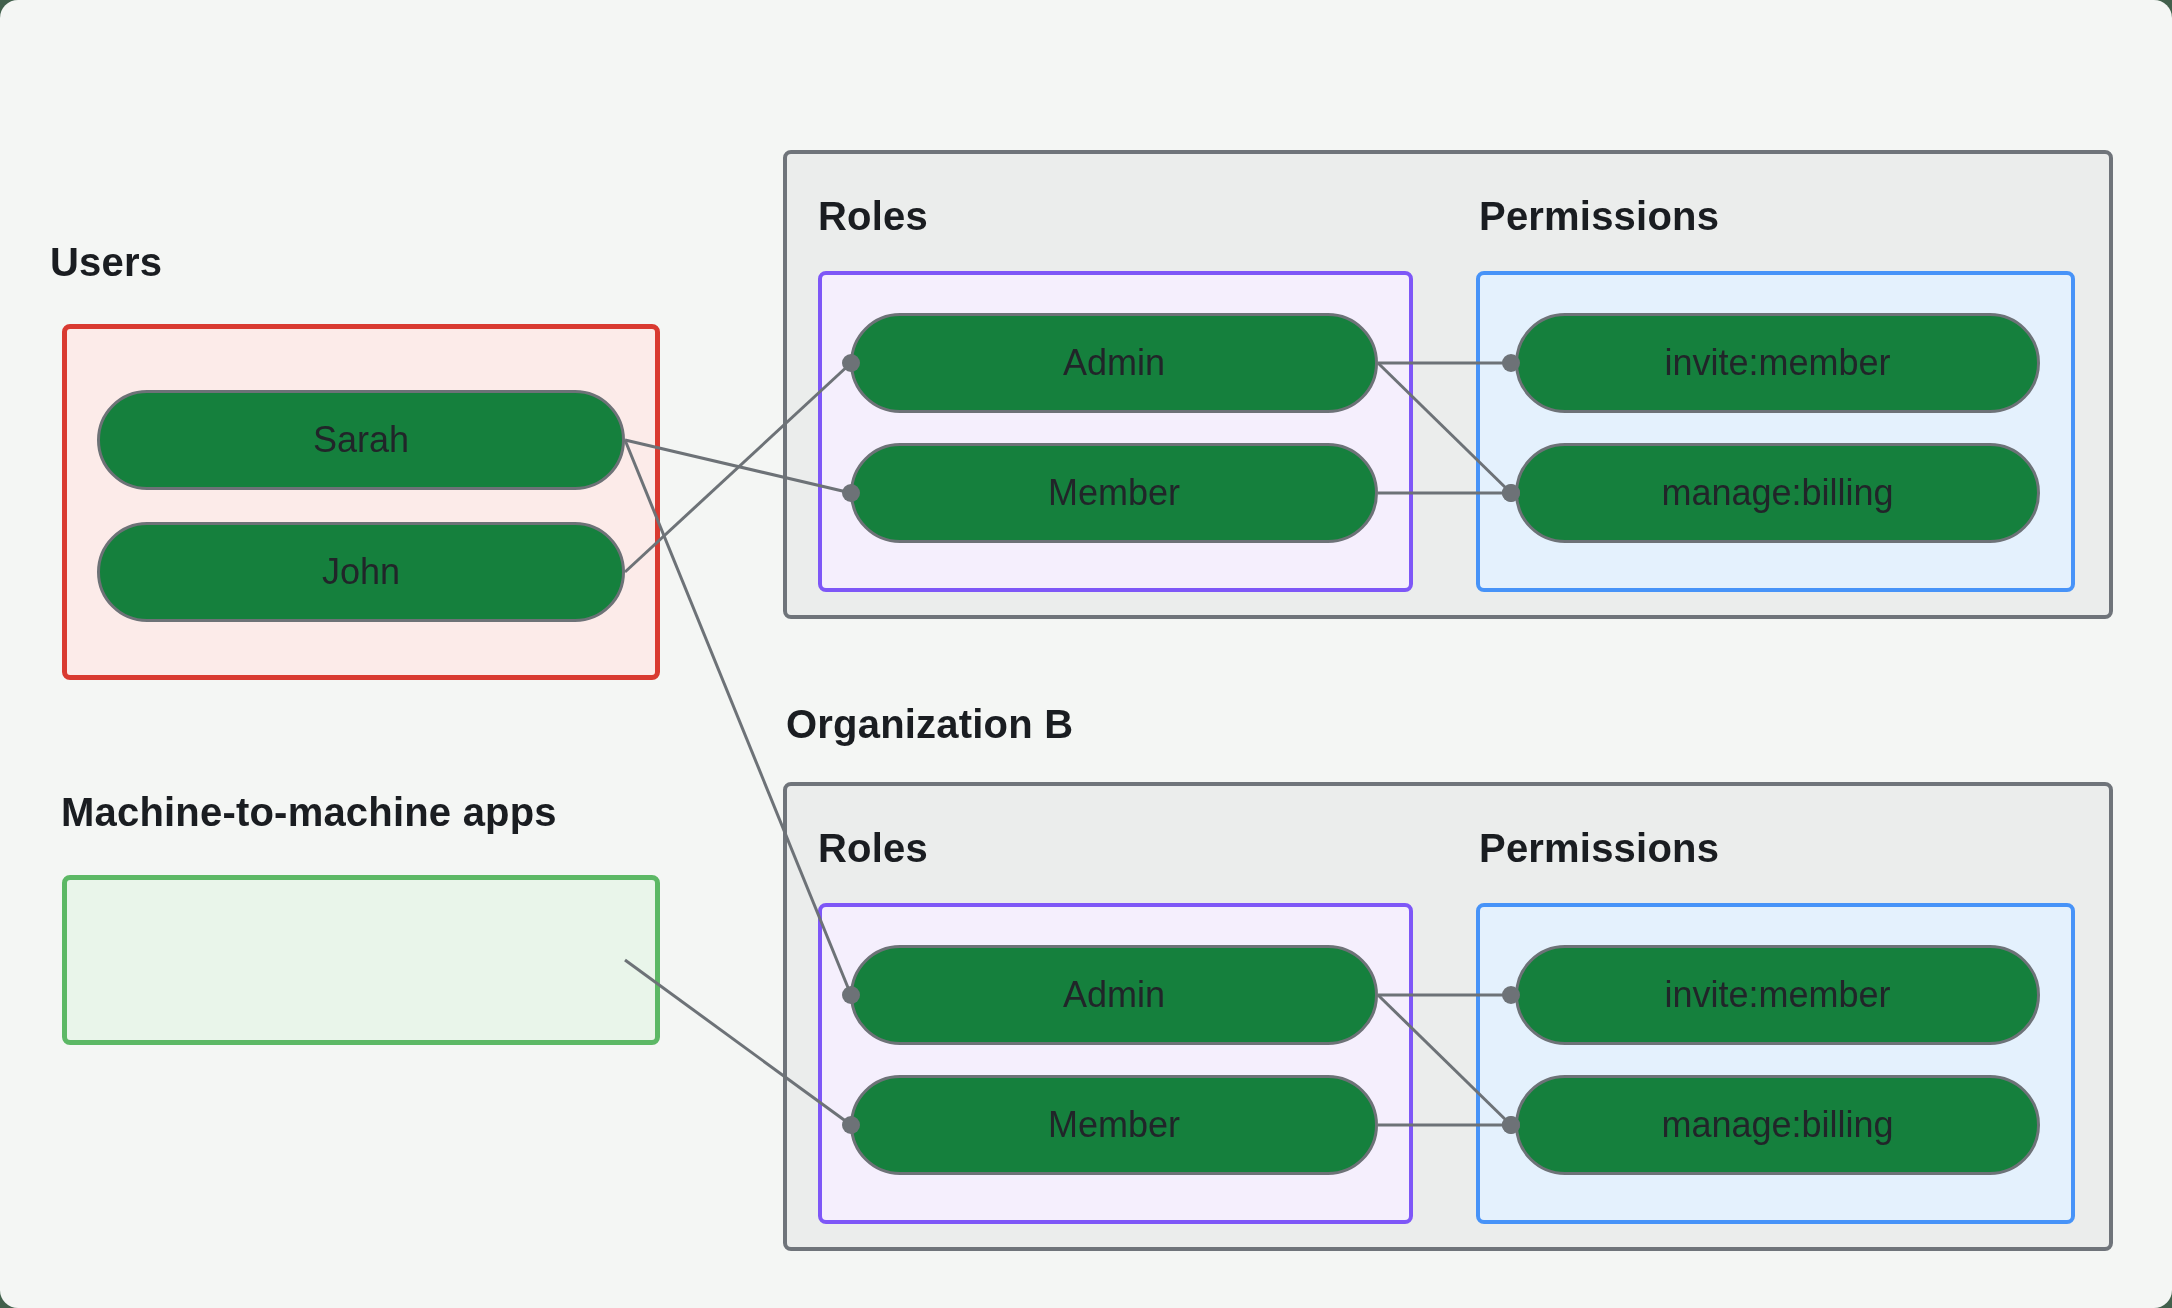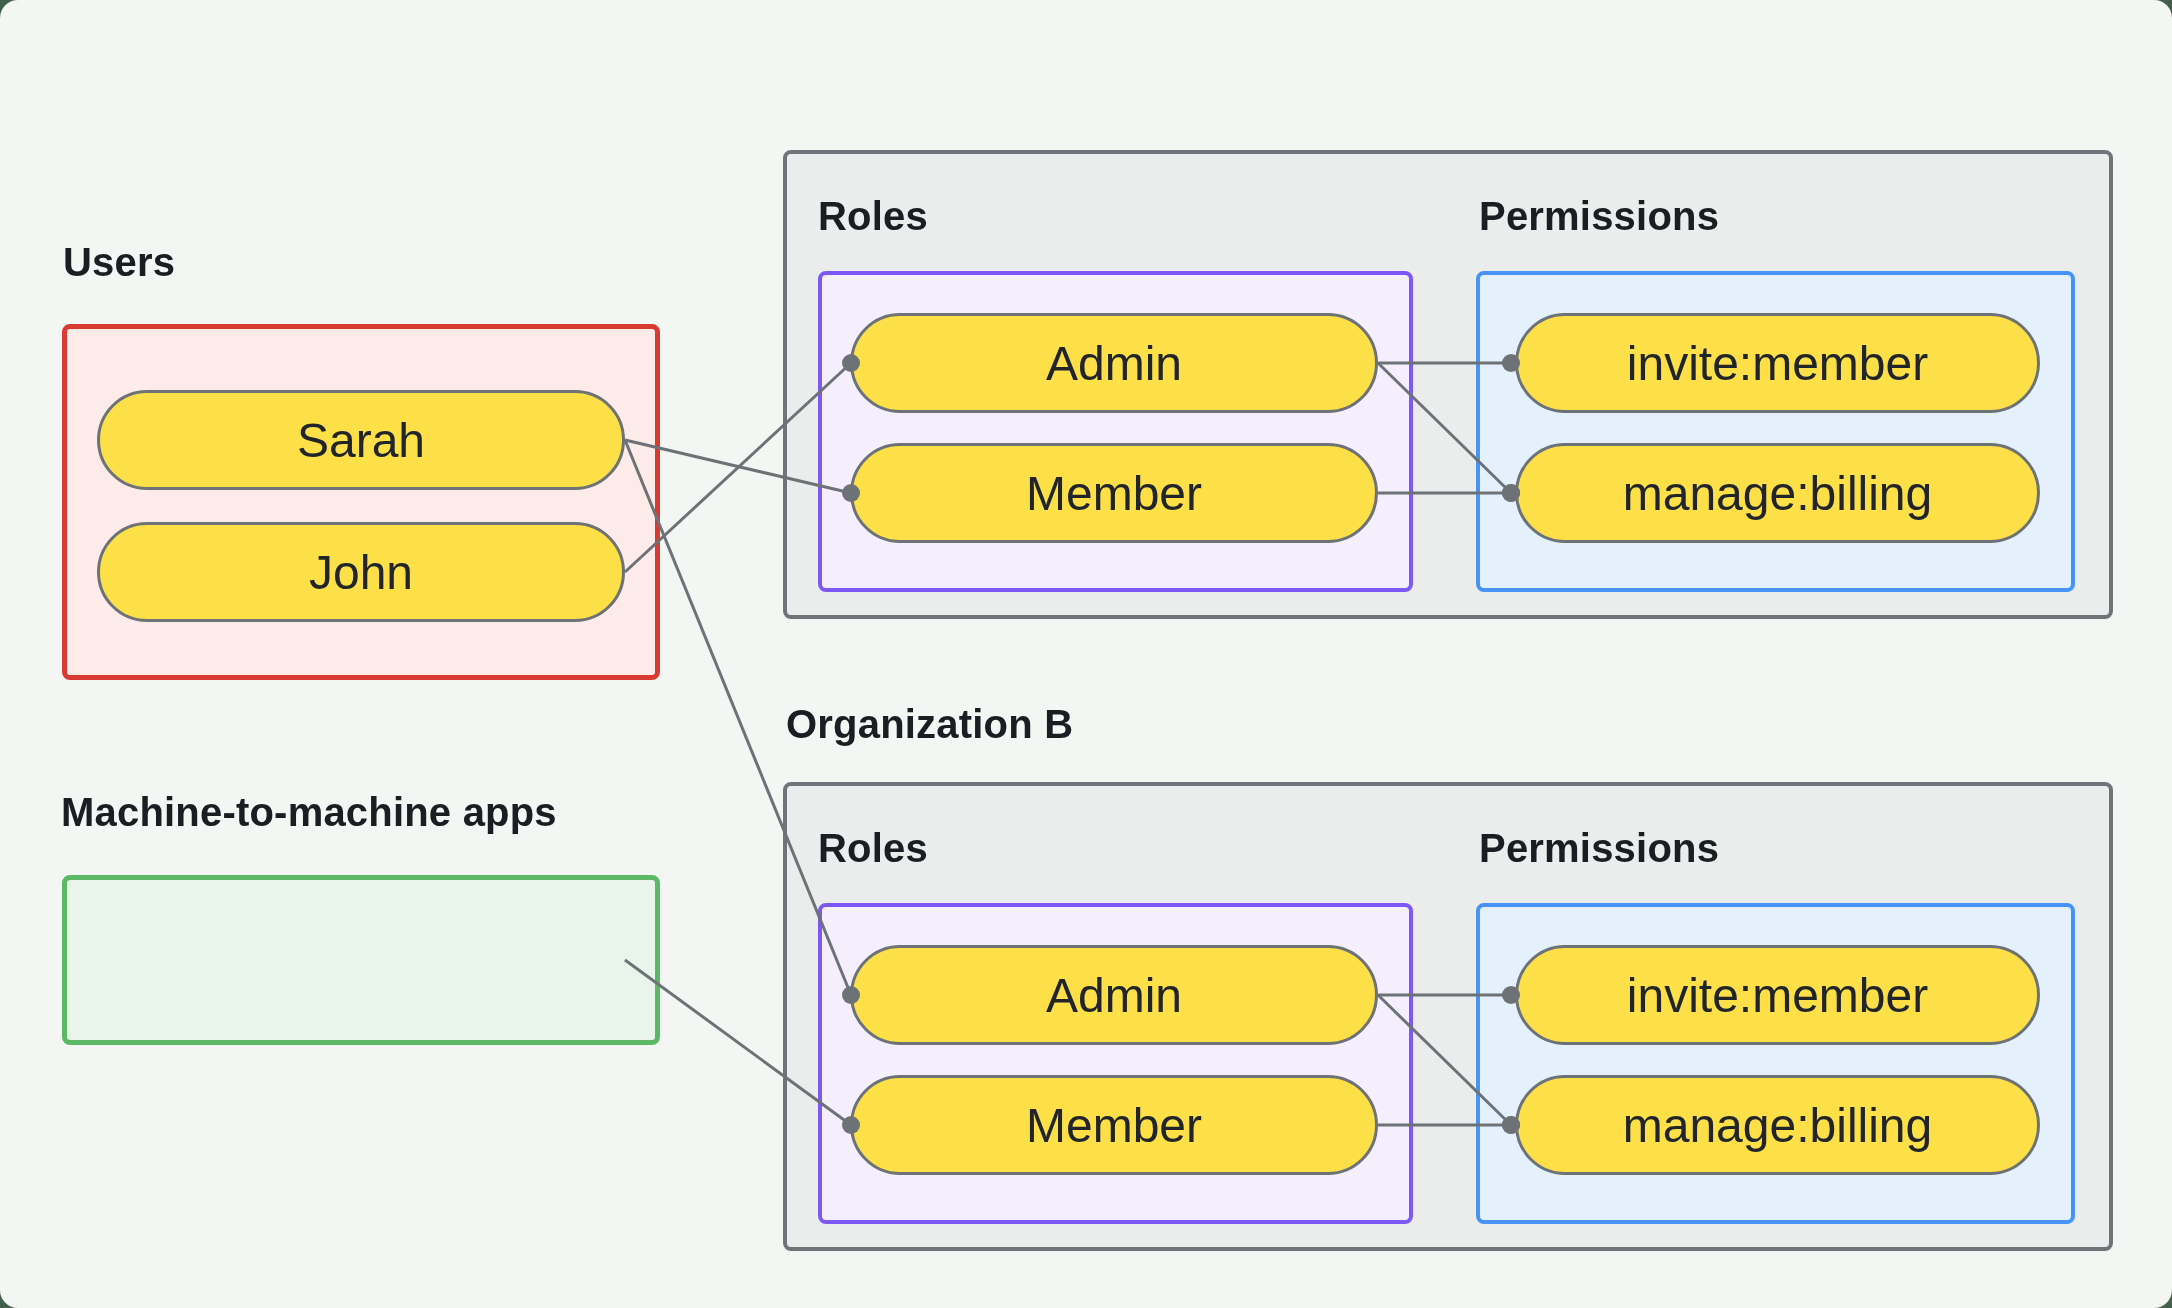--- a/index.html
+++ b/index.html
@@ -24,32 +24,32 @@
     background:var(--org-bg,#ebedec);
     border:4px solid var(--org-border,#6f747a);
   }
   .users-box{background:var(--users-bg,#fcebe9);border:5px solid var(--users-border,#d93a31);}
   .m2m-box{background:var(--m2m-bg,#e9f5ea);border:5px solid var(--m2m-border,#5cb865);}
   .roles-box{background:var(--roles-bg,#f5effd);border:4px solid var(--roles-border,#7e57f7);}
   .perms-box{background:var(--perms-bg,#e4f1fd);border:4px solid var(--perms-border,#4793f8);}
   .pill{
     position:absolute;box-sizing:border-box;
     height:100px;border-radius:50px;
-    background:#fde047;border:3px solid var(--line-color,#6d7277);
+    background:#15803d;border:3px solid var(--line-color,#6d7277);
     display:flex;align-items:center;justify-content:center;
-    font-size:48px;font-weight:400;color:#212529;white-space:nowrap;
+    font-size:36px;font-weight:400;color:#212529;white-space:nowrap;
   }
   #edges{position:absolute;left:0;top:0;z-index:5;pointer-events:none;}
 </style>
 </head>
 <body style="background: rgb(66, 96, 76);">
 
 <div id="stage">
 
-  <div class="heading" style="left:63px;top:238px;text-align:right;">Users</div>
+  <div class="heading" style="left:50px;top:238px;text-align:right;">Users</div>
   <div class="group-box users-box" style="left:62px;top:324px;width:598px;height:356px;"></div>
   <div class="pill" style="left:97px;top:390px;width:528px;">
     <span>Sarah</span>
   </div>
   <div class="pill" style="left:97px;top:522px;width:528px;">
     <span>John</span>
   </div>
 
   <div class="heading" style="left:61px;top:788px;">Machine-to-machine apps</div>
   <div class="group-box m2m-box" style="left:62px;top:875px;width:598px;height:170px;"></div>

